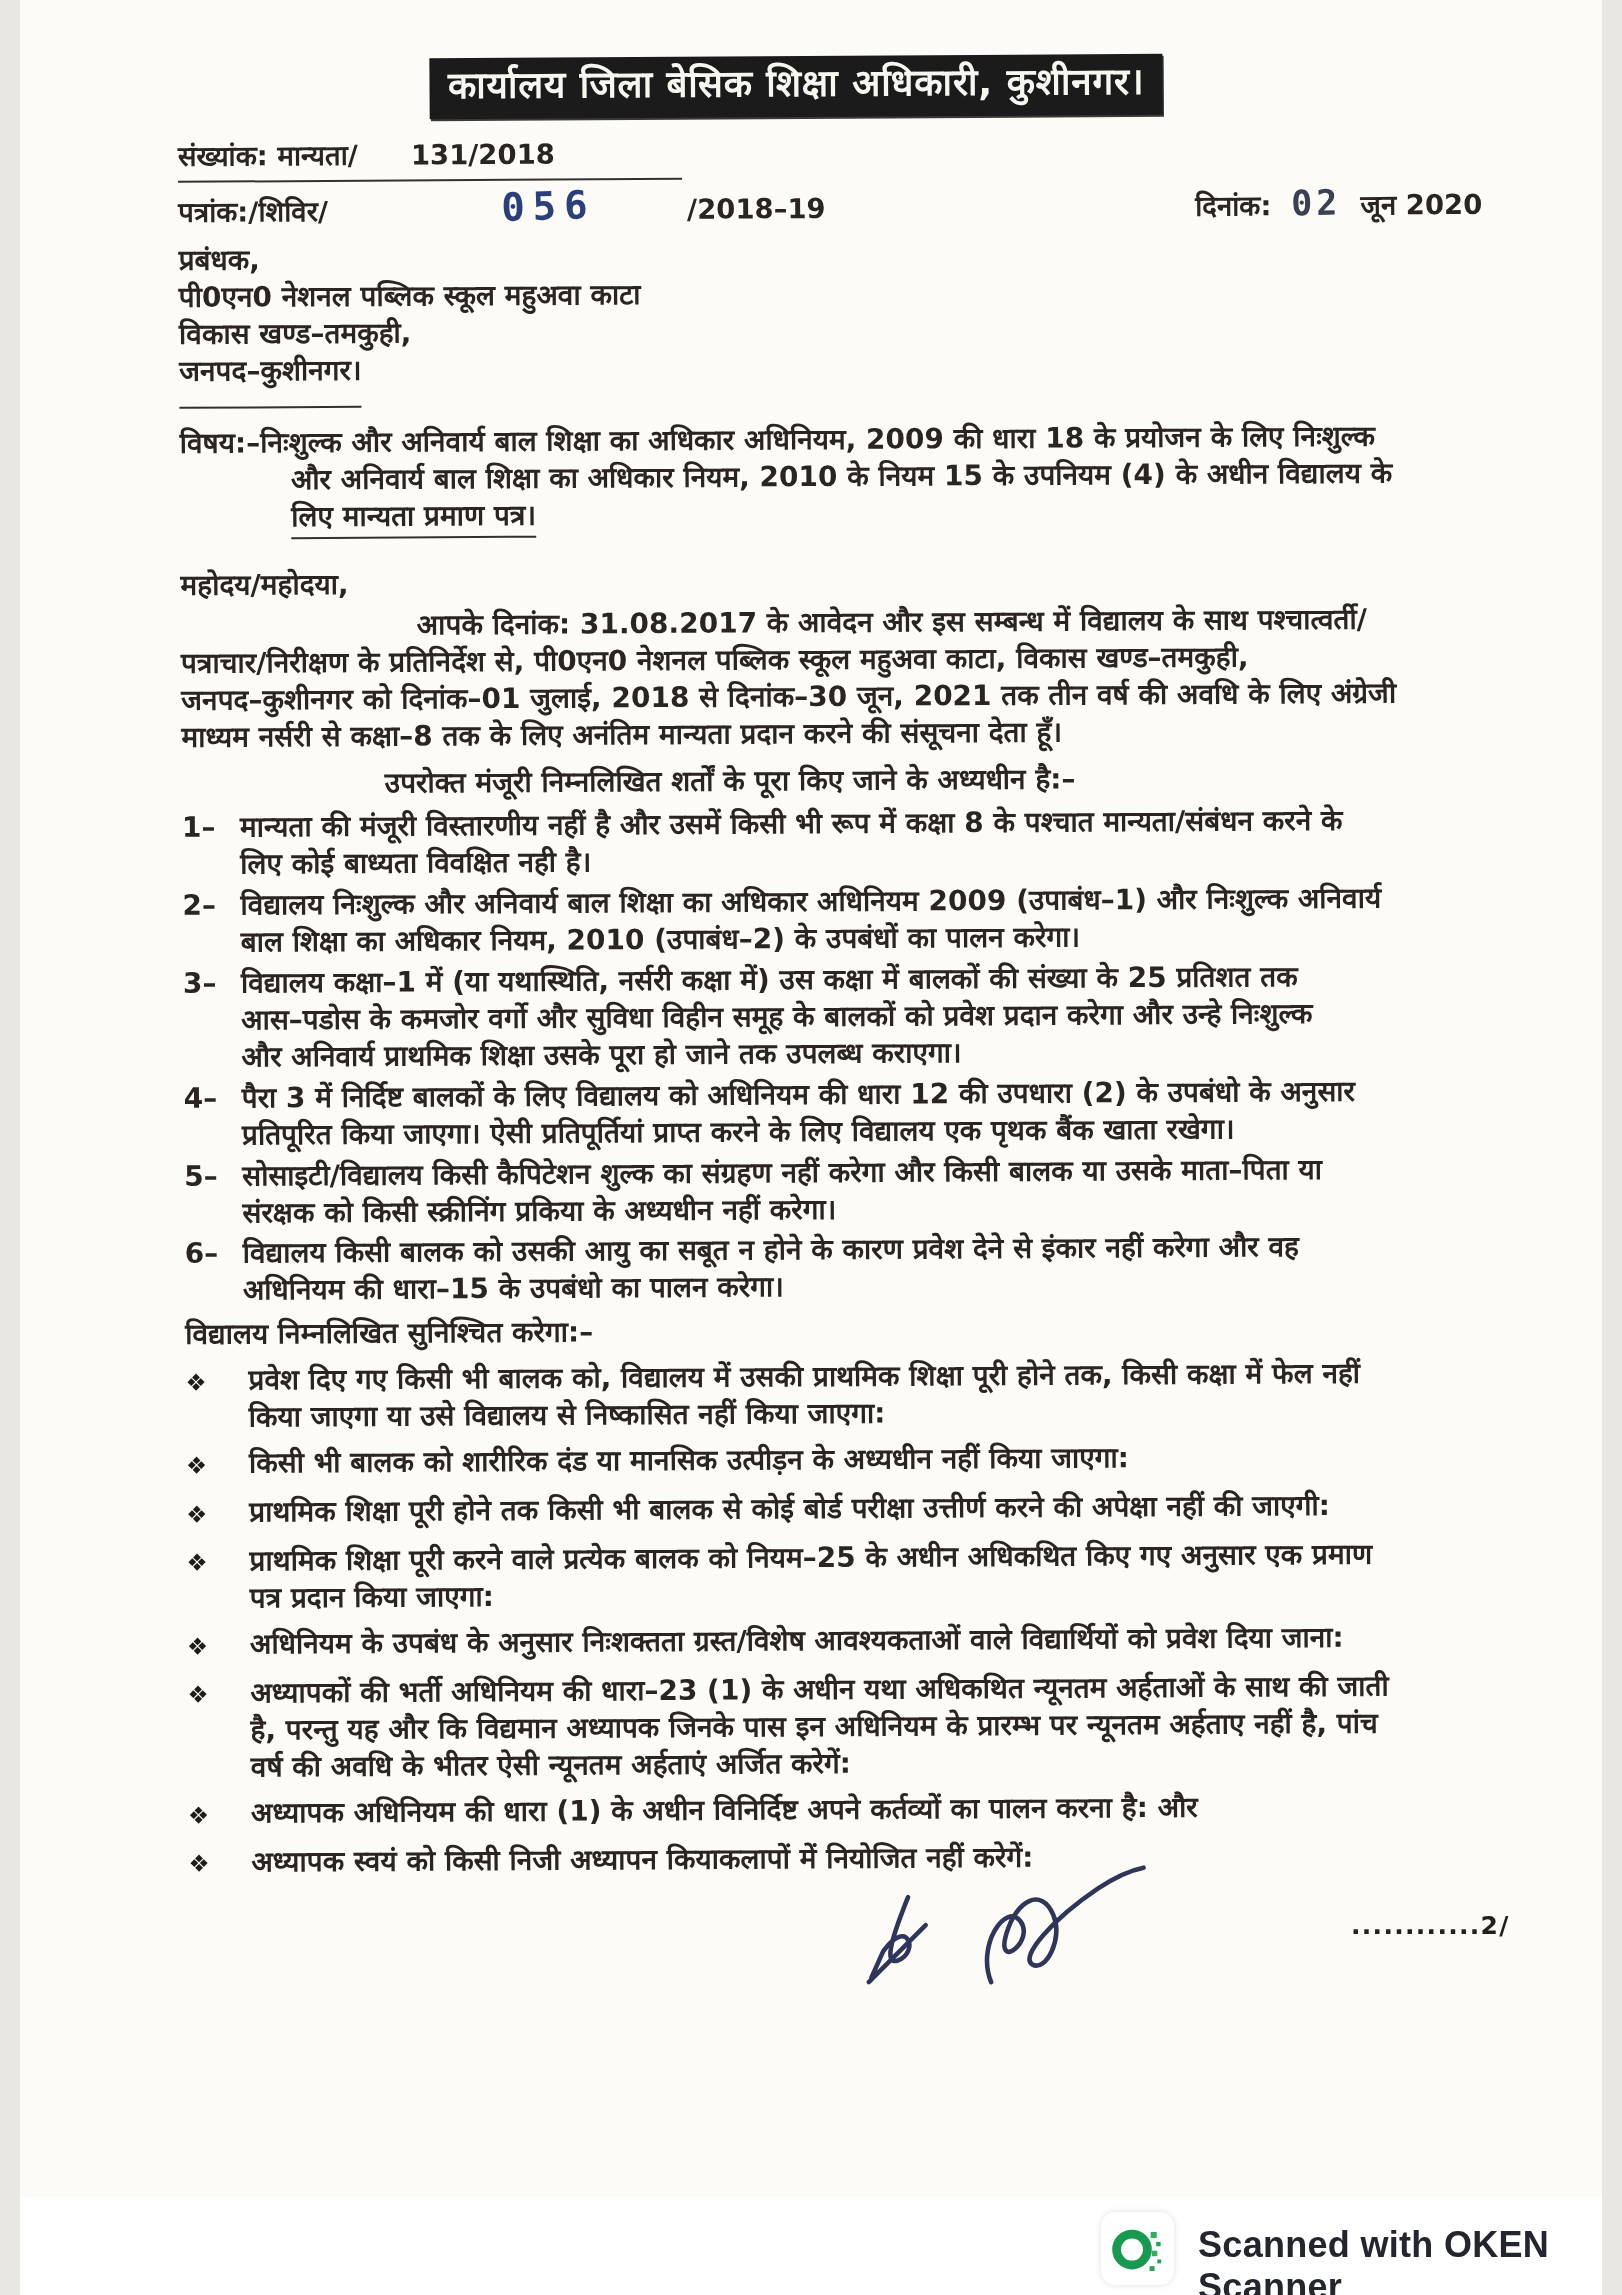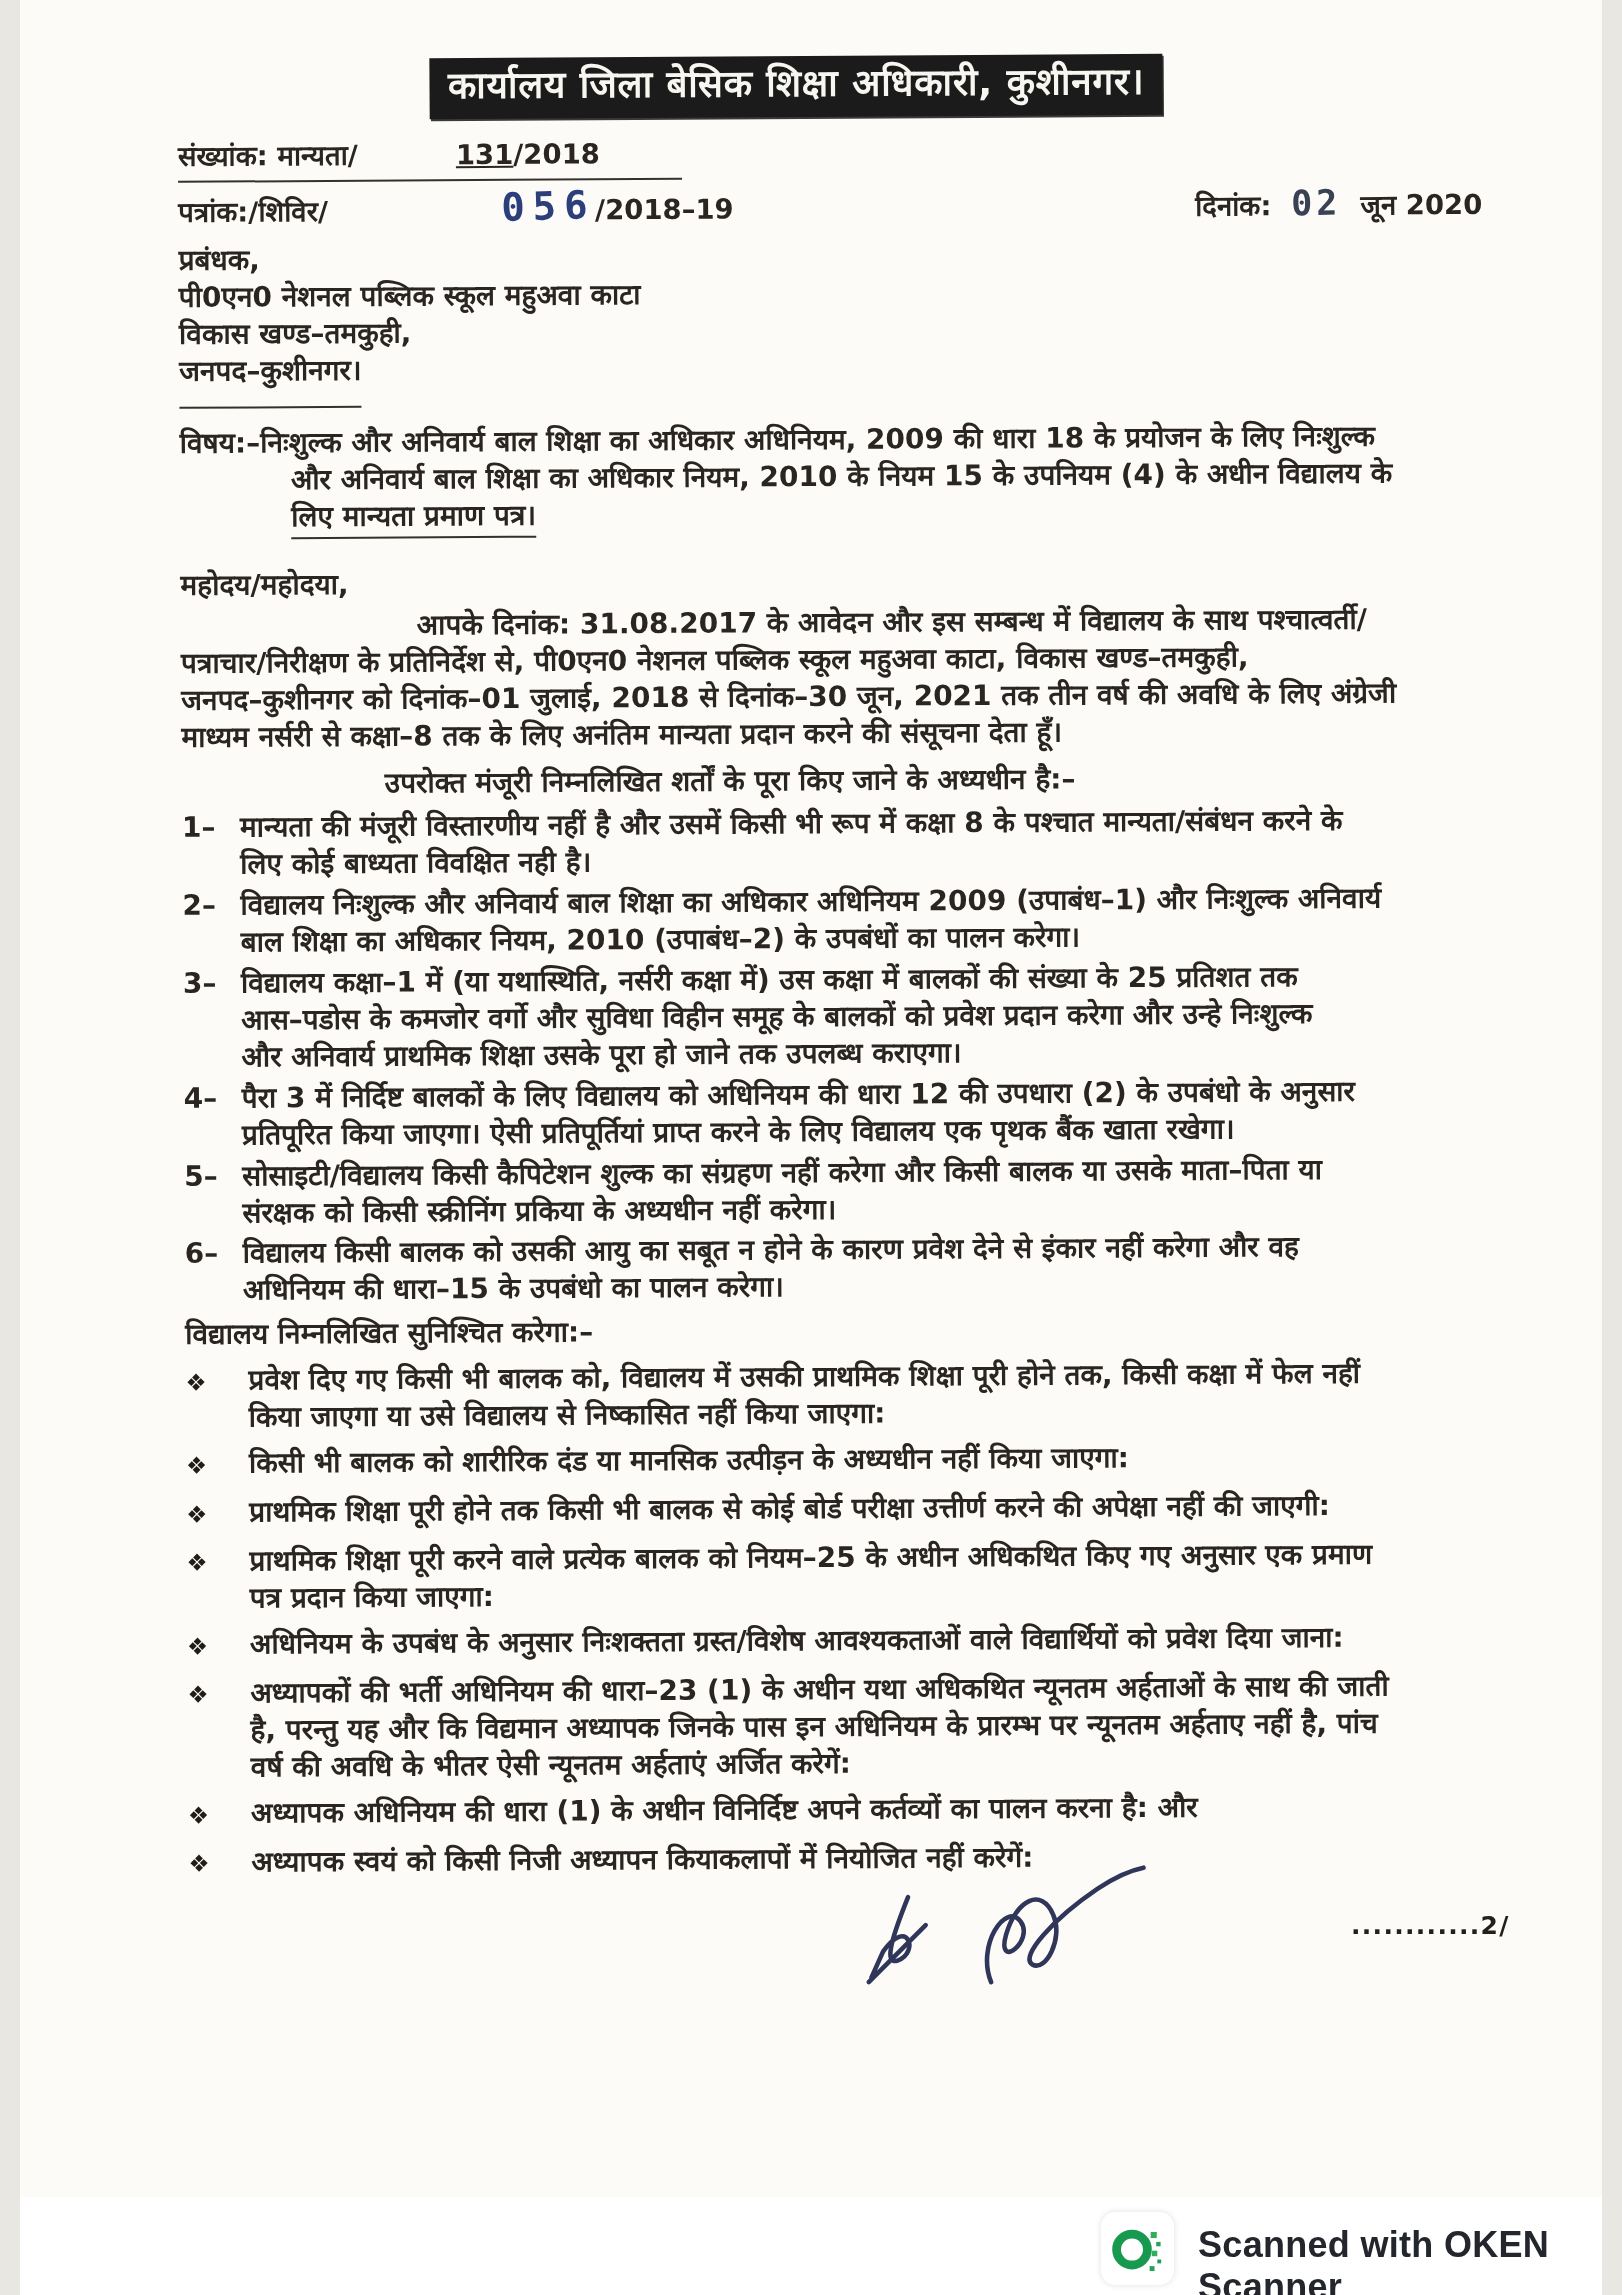--- a/index.html
+++ b/index.html
@@ -30,30 +30,30 @@
     box-shadow:1.3px 2px 0 #3a3a3a;
   }
   
   .ref-row1{margin-top:17px;font-size:27.5px;}
   .ref-underline{
     display:inline-flex;align-items:baseline;
     min-width:504px;
     border-bottom:2.6px solid #36302a;
     padding-bottom:6.5px;
   }
-  .ref-num{margin-left:98px;font-weight:700;text-decoration:underline;}
+  .ref-num{margin-left:53px;font-weight:700;}
   .ref-year{font-weight:700;}
   .ref-row2{display:flex;align-items:baseline;margin-top:6.5px;font-size:27.5px;}
   .hand-blue{
     font-family:"DejaVu Sans Mono",monospace;
     color:#2c3f7a;font-size:39px;font-weight:600;
     letter-spacing:7.9px;margin-left:173px;
     transform:rotate(-1.5deg);
   }
-  .ref-year2{}
+  .ref-year2{margin-left:92px;}
   .date-group{margin-left:auto;margin-right:29px;display:flex;gap:19.6px;align-items:baseline;}
   .hand-day{
     font-family:"DejaVu Sans Mono",monospace;
     color:#3a4154;font-size:35px;font-weight:600;
     letter-spacing:3.9px;transform:rotate(-1deg);
   }
   
   .addressee{margin-top:11.8px;}
   .addr-line{min-height:37px;}
   .addr-underline{border-bottom:2.6px solid #36302a;padding-bottom:19px;}

